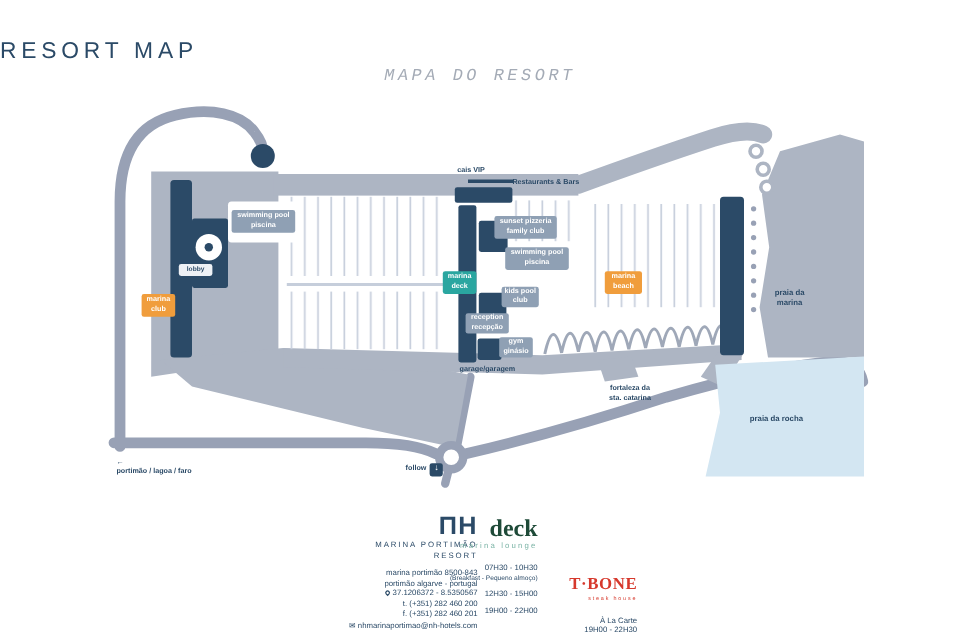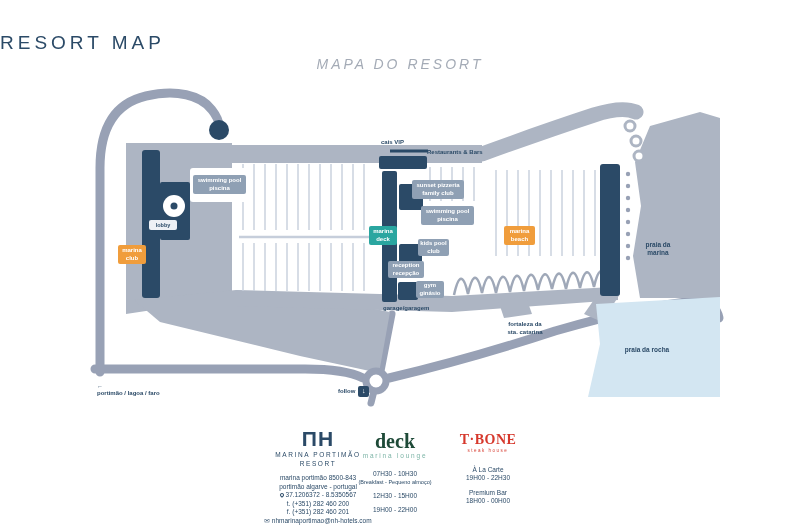--- a/index.html
+++ b/index.html
@@ -7,21 +7,21 @@
     --navy:#2b4a67; --slate:#8fa0b4; --orange:#f09d3c; --teal:#2aa6a0;
     --land:#adb5c3; --road:#98a1b5; --pier:#c6cedb; --sea:#d3e6f2;
     --deck_green:#1e4a38; --deck_teal:#7cb4a6; --tbone_red:#d6382c;
   }
   body{ font-family:"Liberation Sans", sans-serif; background:#fff; }
   .page{ position:relative; width:800px; height:532px; background:#fff; overflow:hidden; margin:0 auto; }
 
   .title{ position:absolute; top:32px; left:0; right:0; z-index:2;
           font-size:19px; letter-spacing:4px; color:var(--navy); font-weight:normal; }
   .subtitle{ position:absolute; top:56px; left:0; right:0; text-align:center; z-index:2;
-          font-size:14px; letter-spacing:3px; color:#a4abb6; font-style:italic; font-weight:normal; }
+          font-size:14px; letter-spacing:3px; color:#a4abb6; font-style:italic; font-weight:normal;font-family:Liberation Mono, monospace; }
 
   .map-svg{ position:absolute; inset:0; z-index:1; }
   .map-svg .land{ fill:var(--land); }
   .map-svg .road{ fill:none; stroke:var(--road); stroke-width:9; stroke-linecap:round; }
   .map-svg .roadthin{ fill:none; stroke:var(--road); stroke-width:7; stroke-linecap:round; }
   .map-svg .arm{ fill:none; stroke:var(--land); stroke-width:15; stroke-linecap:round; }
   .map-svg .navy{ fill:var(--navy); }
   .map-svg .sea{ fill:var(--sea); }
   .map-svg .pierline{ stroke:var(--pier); stroke-width:1.4; }
   .map-svg .pierwalk{ stroke:var(--pier); stroke-width:2.5; }
@@ -40,37 +40,37 @@
   .badge.teal{ background:var(--teal); }
   .badge.light{ background:#eef1f5; color:var(--navy); font-size:5.5px; }
 
   .mlabel{ position:absolute; z-index:3; font-size:6.5px; font-weight:bold; color:var(--navy);
            line-height:1.25; white-space:pre-line; }
   .mlabel.center{ text-align:center; }
   .follow{ display:flex; align-items:center; gap:3px; }
   .follow-box{ background:var(--navy); color:#fff; width:11px; height:11px; border-radius:2px;
                display:flex; align-items:center; justify-content:center; font-size:7px; }
 
-  .fcol{ position:absolute; z-index:2; text-align:center; color:var(--navy); }
+  .fcol{ position:absolute; z-index:2; text-align:right; color:var(--navy); }
   .nh-logo{ font-size:21px; font-weight:bold; letter-spacing:1px; line-height:1; color:var(--navy); }
   .nh-brand{ font-size:6.5px; letter-spacing:1.6px; margin-top:2px; }
   .contact{ margin-top:7px; font-size:6.5px; line-height:8.5px; }
   .pin-icon{ display:inline-block; width:4px; height:4px; border:1px solid var(--navy);
              border-radius:50% 50% 50% 0; transform:rotate(-45deg); margin-right:2px; vertical-align:middle; }
   .env{ font-family:"DejaVu Sans", sans-serif; margin-right:2px; }
 
   .deck-logo{ font-family:"Liberation Serif", serif; font-weight:bold; font-size:20px;
               color:var(--deck_green); line-height:1; }
   .deck-tag{ font-size:6.5px; letter-spacing:1.8px; color:var(--deck_teal); margin-top:1px; }
   .hours{ margin-top:11px; font-size:6.5px; line-height:8px; }
   .hours .note{ font-size:5.5px; }
   .hours .gap{ margin-top:6px; }
 
   .tbone-logo{ font-family:"Liberation Serif", serif; font-weight:bold; font-size:14px;
-               color:var(--tbone_red); letter-spacing:0.5px; line-height:1; }
+               color:var(--tbone_red); letter-spacing:0.5px; line-height:1;margin-top:48px; }
   .tbone-tag{ font-size:4.5px; color:var(--tbone_red); letter-spacing:1.5px; margin-top:1px; }
   .services{ margin-top:13px; font-size:6.5px; line-height:8px; }
   .services .gap{ margin-top:7px; }
 </style>
 </head>
 <body>
 
 <div class="page">
 
   <h1 class="title">RESORT MAP</h1>
@@ -198,21 +198,21 @@
     <div class="contact">
       <div>marina portimão 8500-843</div>
       <div>portimão algarve - portugal</div>
       <div><span class="pin-icon"></span><span>37.1206372 - 8.5350567</span></div>
       <div>t. (+351) 282 460 200</div>
       <div>f. (+351) 282 460 201</div>
       <div><span class="env">✉</span><span>nhmarinaportimao@nh-hotels.com</span></div>
     </div>
   </div>
 
-  <div class="fcol" style="left:352px;top:431px;width:86px">
+  <div class="fcol" style="left:362px;top:431px;width:86px">
     <div class="deck-logo">deck</div>
     <div class="deck-tag">marina lounge</div>
     <div class="hours">
       <div>07H30 - 10H30</div>
       <div class="note">(Breakfast - Pequeno almoço)</div>
       <div class="gap">12H30 - 15H00</div>
       <div class="gap">19H00 - 22H00</div>
     </div>
   </div>
 

